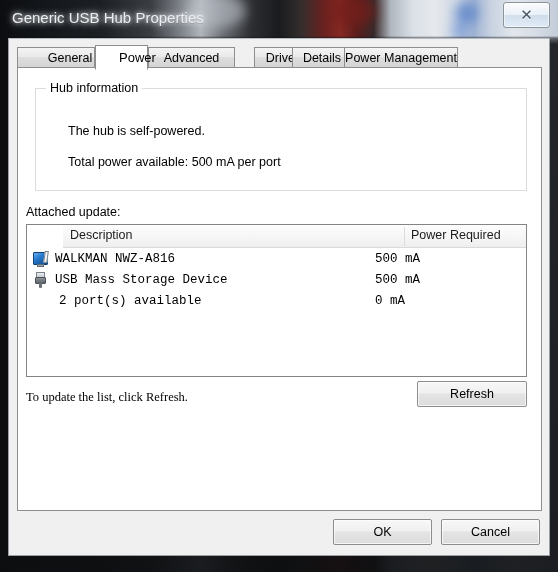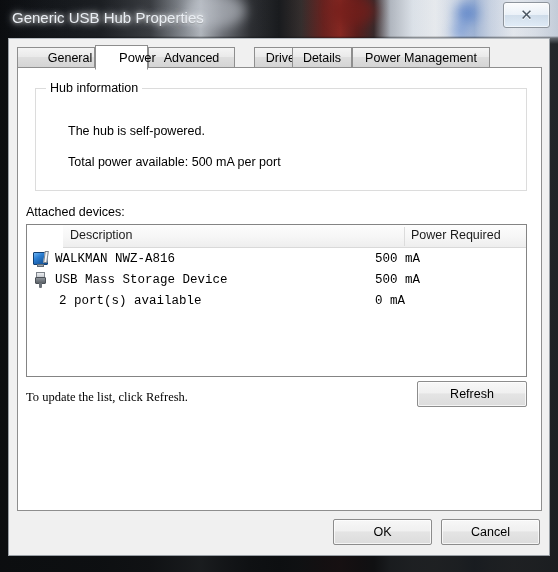--- a/index.html
+++ b/index.html
@@ -437,32 +437,32 @@
     </div>
 
     <div id="client">
 
       <div id="tabstrip">
           <div class="tab" style="left: 0px; width: 78px; padding-left: 28px;">General</div>
           <div class="tab selected" style="left: 78px; width: 53px;">Power</div>
           <div class="tab" style="left: 131px; width: 87px;">Advanced</div>
           <div class="tab" style="left: 218px; width: 57px; margin-left: 19px;">Driver</div>
           <div class="tab" style="left: 275px; width: 60px;">Details</div>
-          <div class="tab" style="left: 335px; width: 138px;">Power Management</div>
+          <div class="tab" style="left: 327px; width: 114px;">Power Management</div>
         </div>
 
       <div id="tabpage">
 
         <div id="hub-group">
           <div id="hub-group-label">Hub information</div>
           <div class="hub-line" id="hub-line-1">The hub is self-powered.</div>
           <div class="hub-line" id="hub-line-2">Total power available:  500 mA per port</div>
         </div>
 
-        <div id="attached-label">Attached devices:</div>
+        <div id="attached-label">Attached update:</div>
 
         <div id="devices-list">
           <div id="devices-header">
             <div class="col-head" id="col-head-desc">Description</div>
             <div id="col-divider"></div>
             <div class="col-head" id="col-head-power">Power Required</div>
           </div>
           <div id="devices-rows">
               <div class="device-row" style="top: 25px;">
                 <div class="device-icon">

